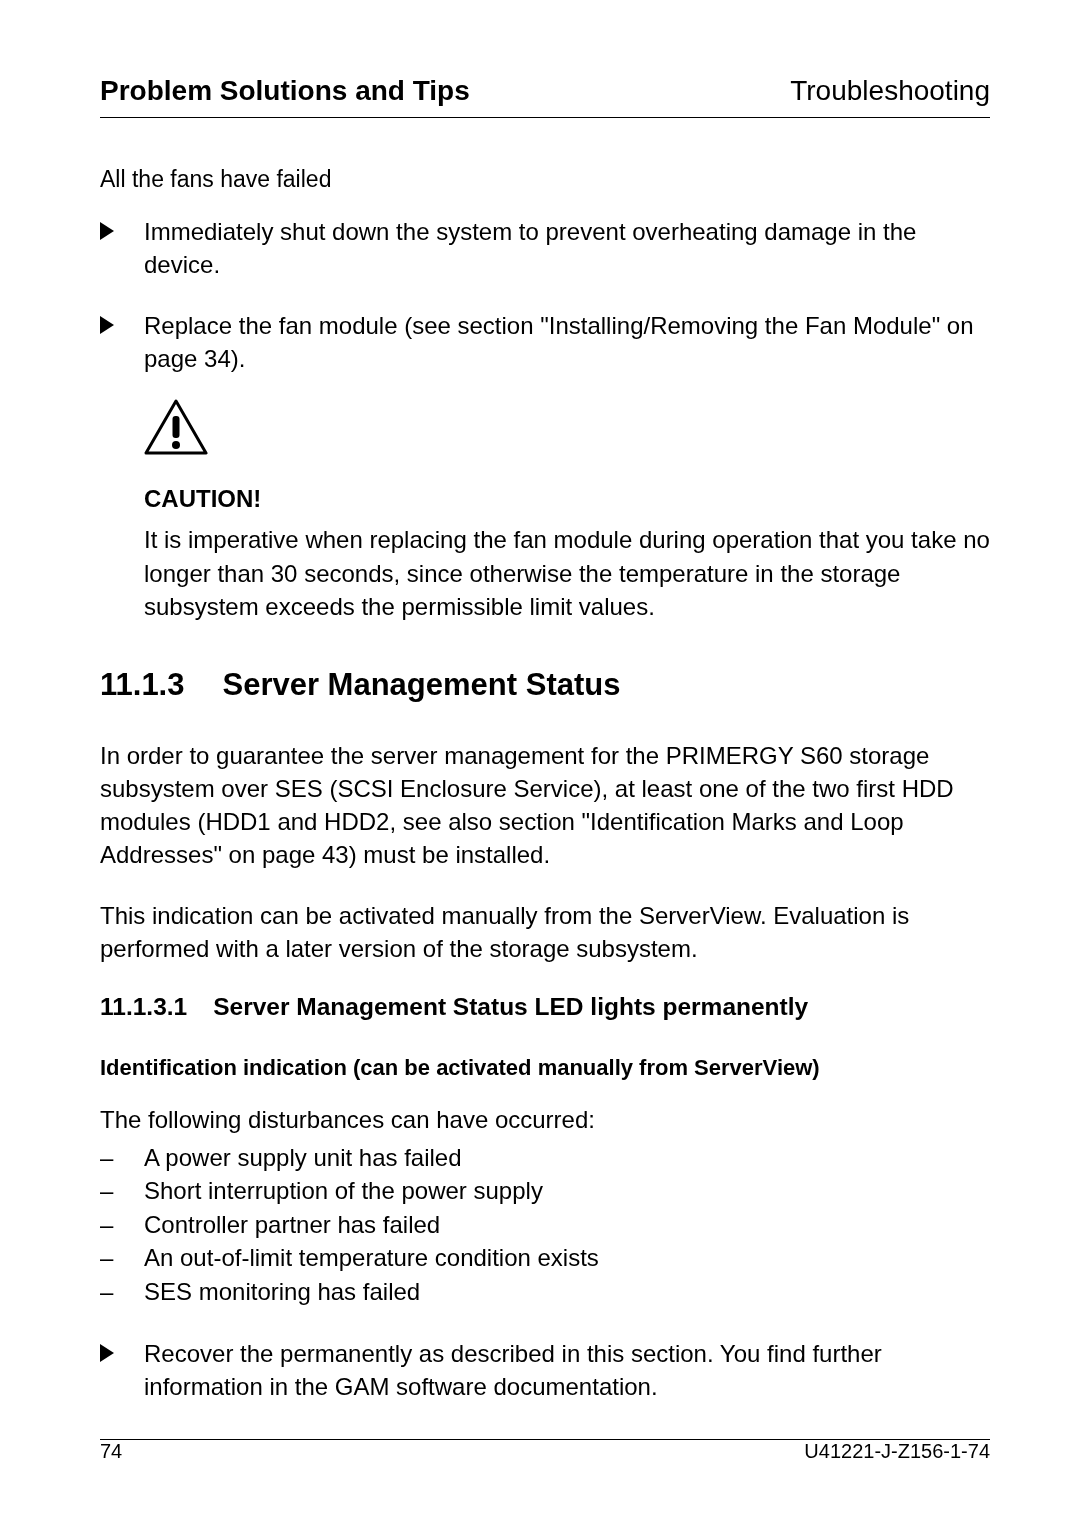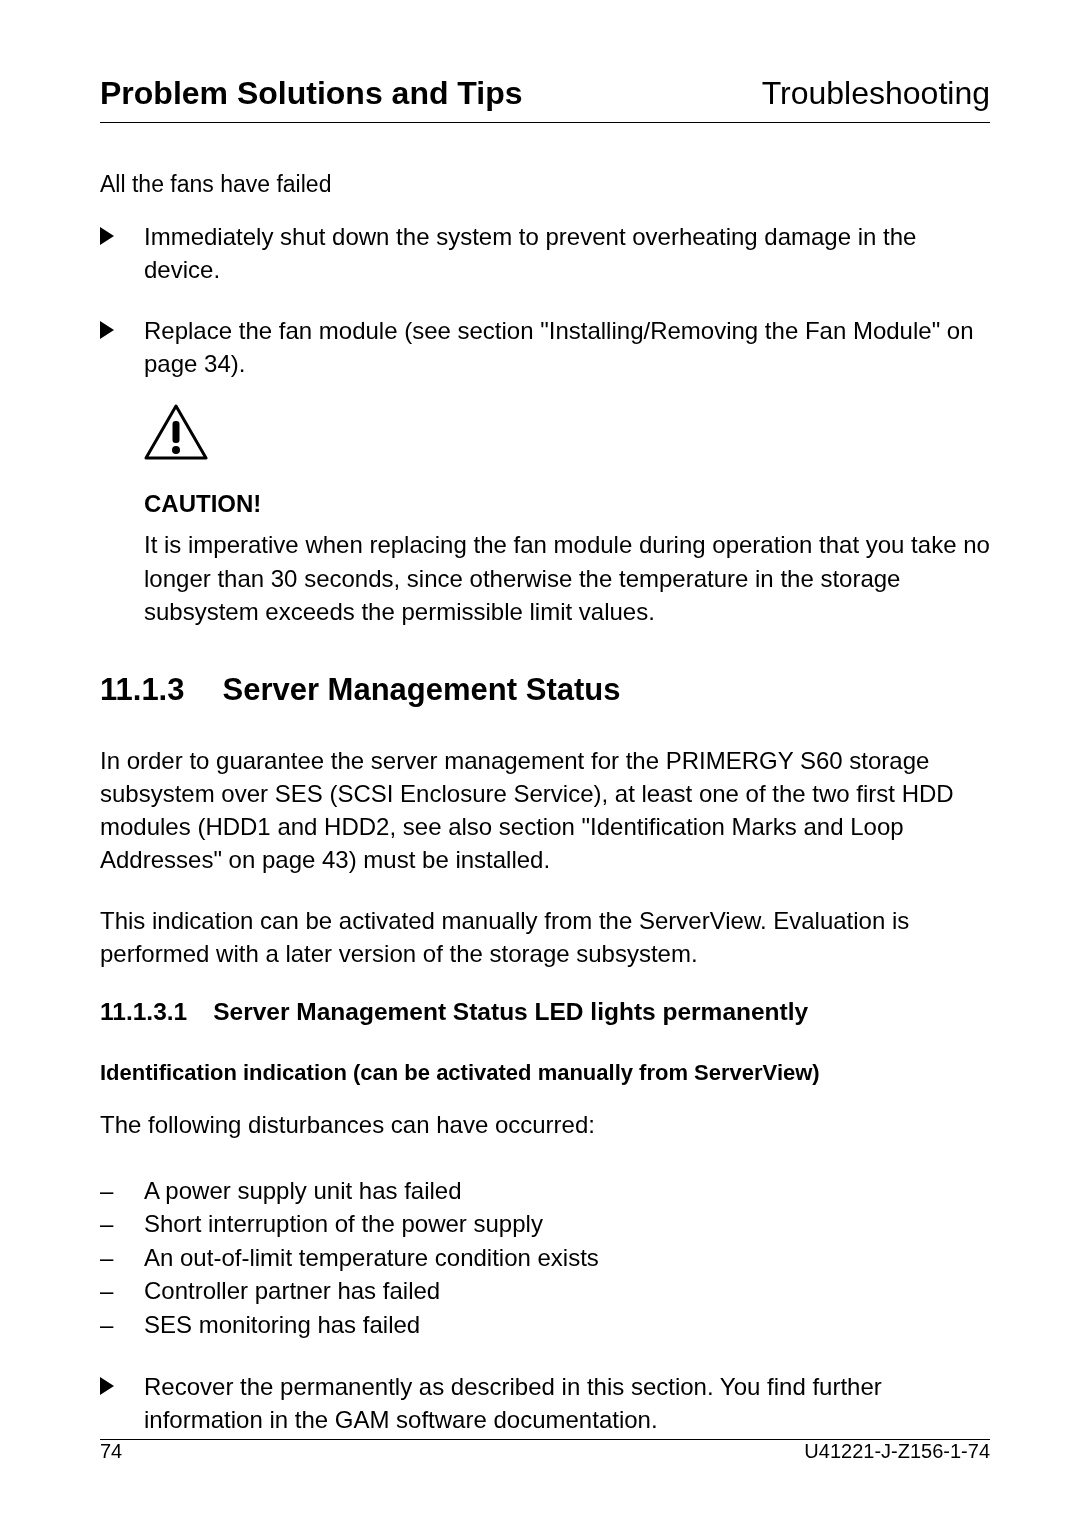--- a/index.html
+++ b/index.html
@@ -13,21 +13,21 @@
     position: absolute;
     left: 100px;
     right: 90px;
     top: 75px;
     bottom: 70px;
   }
   .running-head {
     display: flex;
     justify-content: space-between;
     align-items: baseline;
-    font-size: 32px;
+    font-size: 28px;
     padding-bottom: 10px;
     border-bottom: 1.5px solid #000;
     margin-bottom: 48px;
   }
   .running-head .left { font-weight: 700; }
   .running-head .right { font-weight: 400; }
   .h4 {
     font-size: 23px;
     font-weight: 400;
     margin-bottom: 22px;
@@ -173,27 +173,27 @@
   <p class="para">In order to guarantee the server management for the PRIMERGY S60 storage subsystem over SES (SCSI Enclosure Service), at least one of the two first HDD modules (HDD1 and HDD2, see also section "Identification Marks and Loop Addresses" on page 43) must be installed.</p>
   <p class="para">This indication can be activated manually from the ServerView. Evaluation is performed with a later version of the storage subsystem.</p>
 
   <div class="h3row">
     <span>11.1.3.1</span>
     <span>Server Management Status LED lights permanently</span>
   </div>
 
   <div class="h4b">Identification indication (can be activated manually from ServerView)</div>
 
-  <p class="para" style="margin-bottom:32px">The following disturbances can have occurred:</p>
+  <p class="para" style="margin-bottom:4px">The following disturbances can have occurred:</p>
 
   <ul class="dash-list">
     <li><span>A power supply unit has failed</span></li>
     <li><span>Short interruption of the power supply</span></li>
+    <li><span>Controller partner has failed</span></li>
     <li><span>An out-of-limit temperature condition exists</span></li>
-    <li><span>Controller partner has failed</span></li>
     <li><span>SES monitoring has failed</span></li>
   </ul>
 
   <ul class="arrow-list">
     <li>
       <svg class="arrow-icon" viewBox="0 0 18 18">
           <polygon points="0,0 14,9 0,18" fill="#000"></polygon>
         </svg>
       <span>Recover the permanently as described in this section. You find further information in the GAM software documentation.</span>
     </li>

